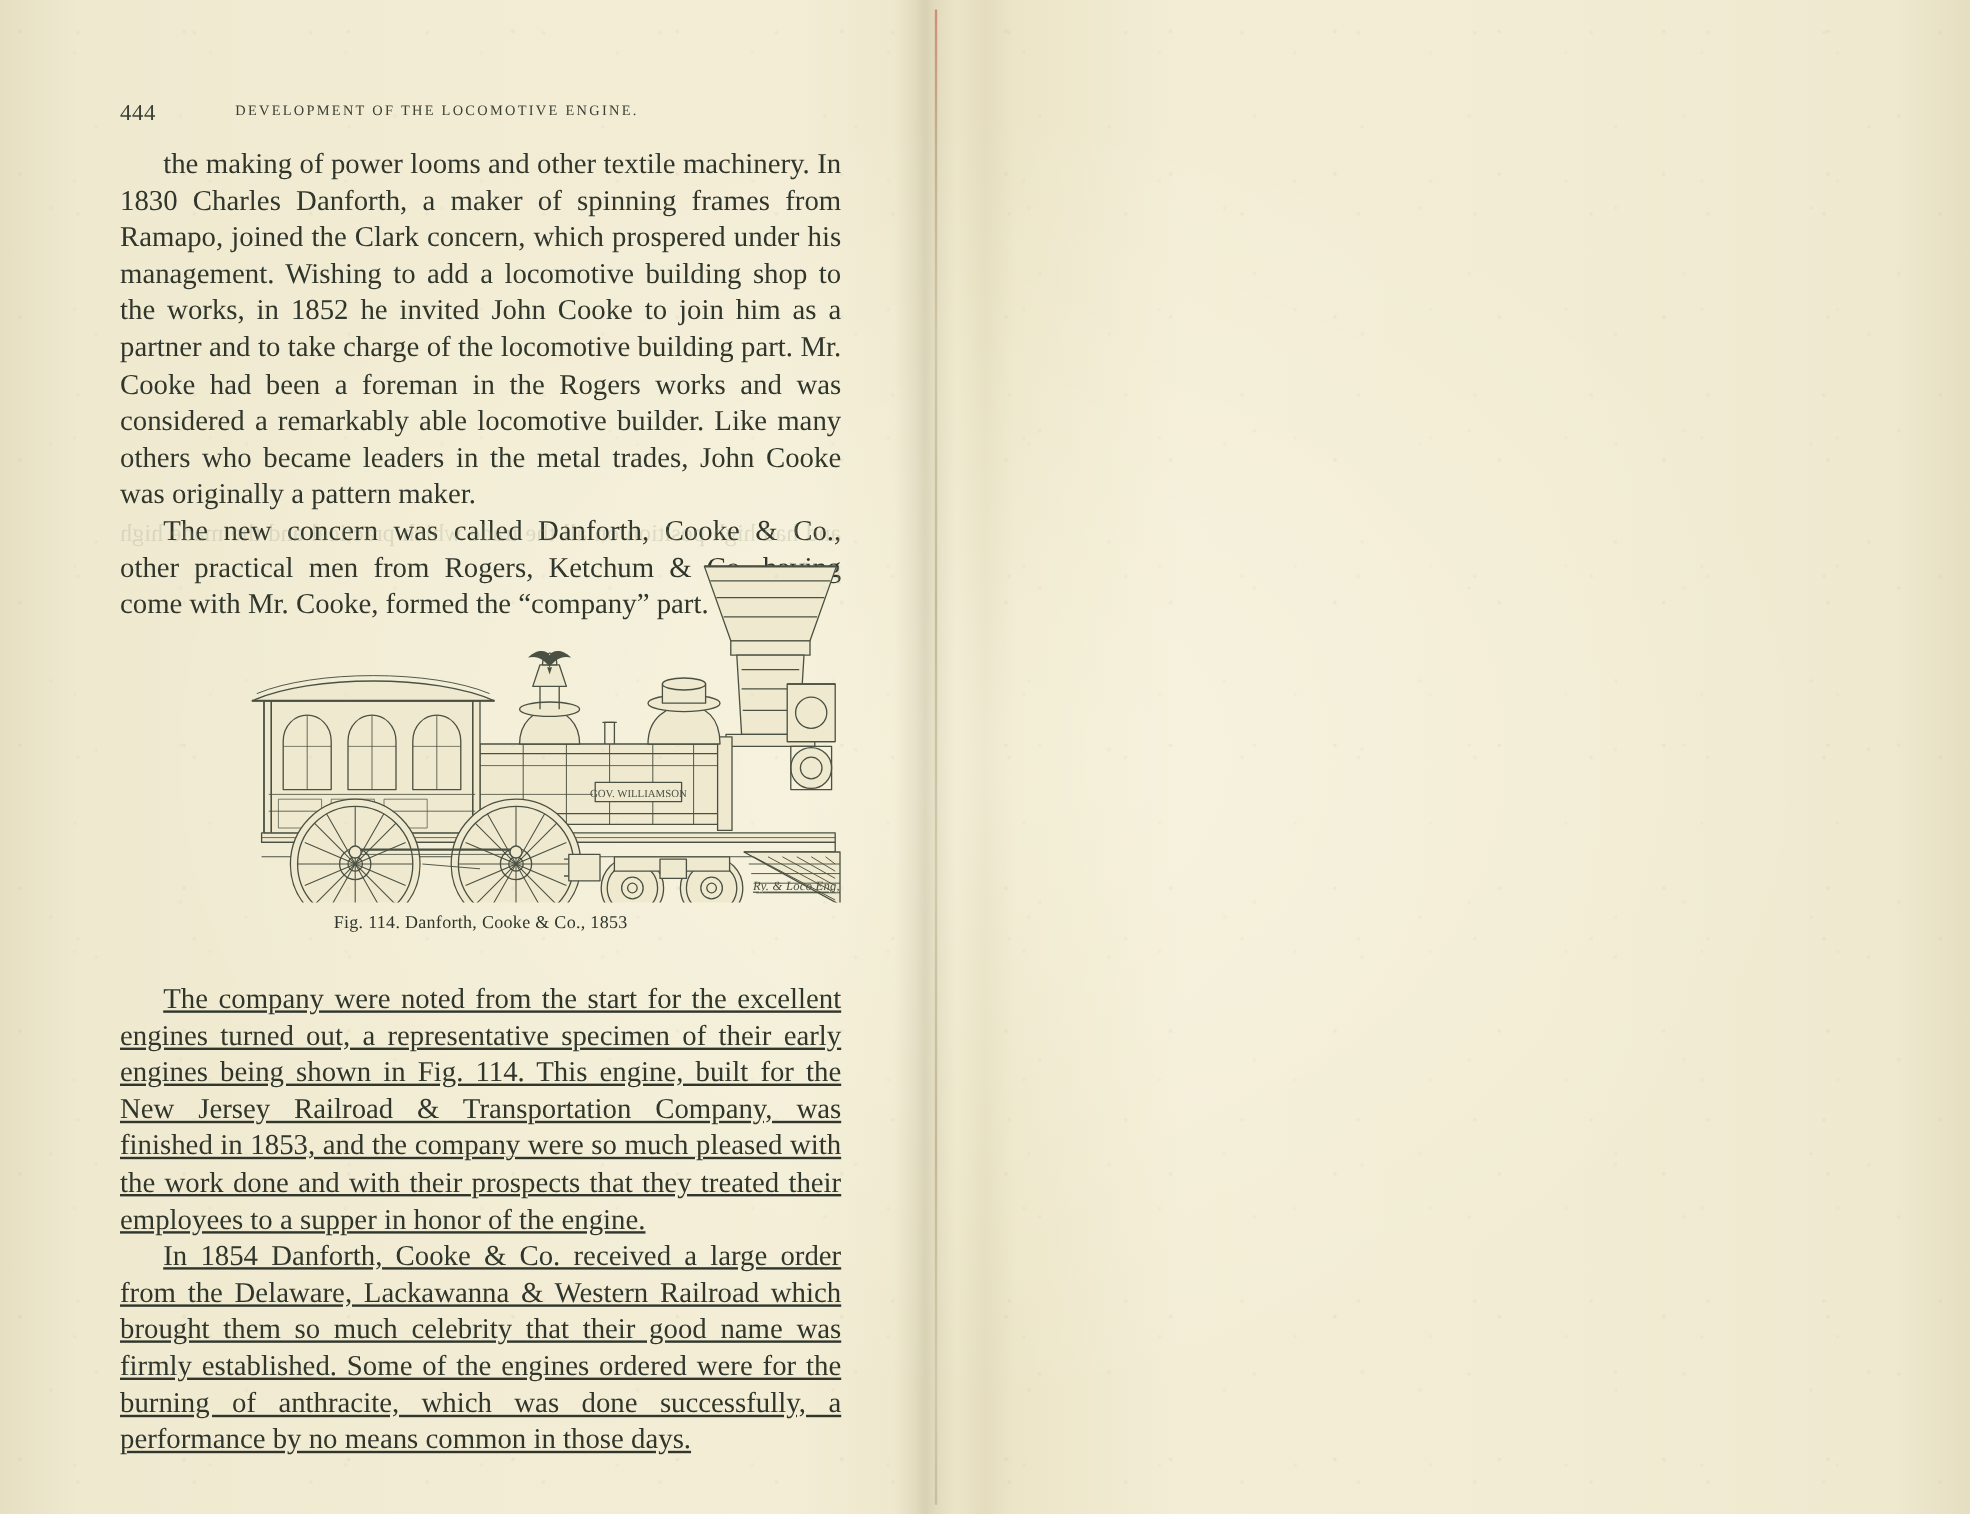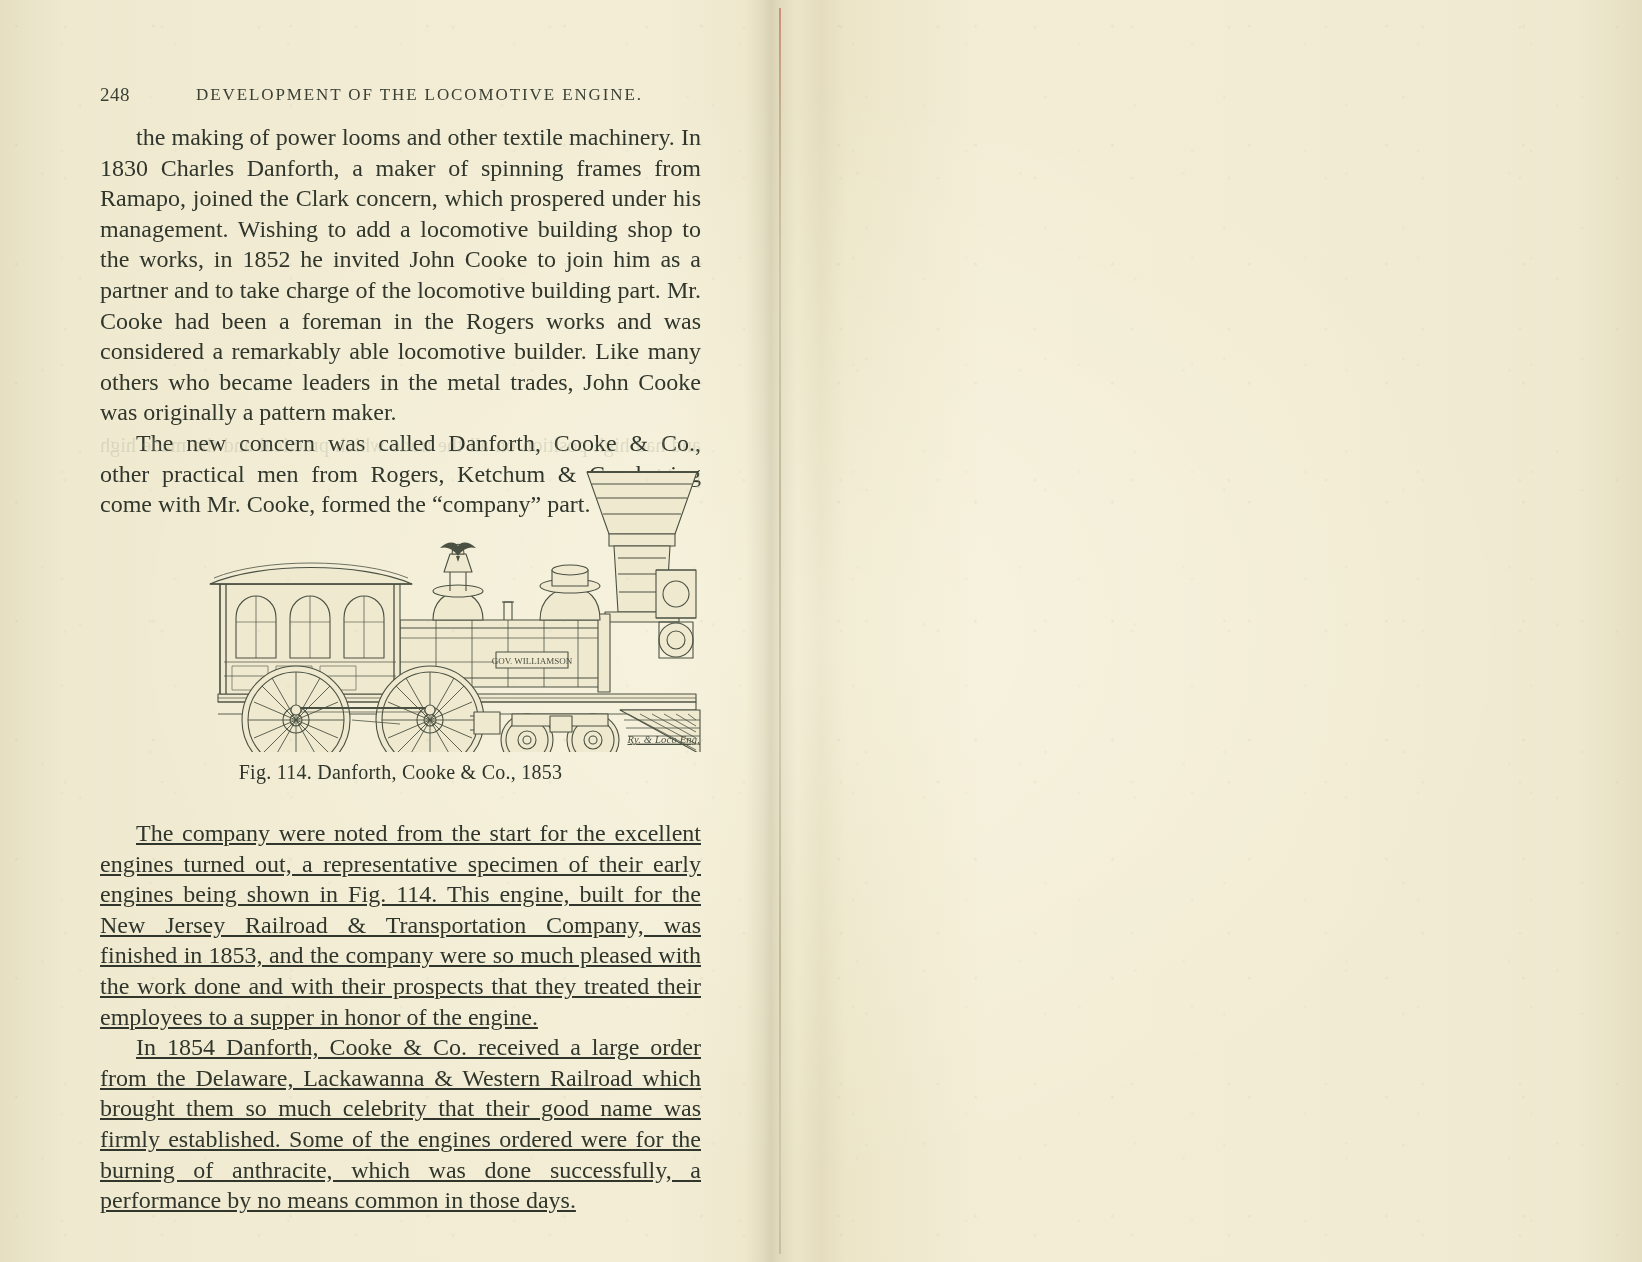--- a/index.html
+++ b/index.html
@@ -37,21 +37,21 @@
     background:linear-gradient(180deg,#b8543f 0%,#a98f6a 9%,#bdb391 22%,#a99c78 40%,#bfb596 58%,#a89b77 76%,#c2b998 92%,#b3a884 100%);
     opacity:.55;pointer-events:none;
   }
   
   .page-col{position:absolute;top:0;height:1262px;}
   #left-page{left:0;width:780px;}
   #right-page{left:790px;width:852px;}
 
   .runhead{
     position:absolute;top:85px;height:22px;
-    font-size:17px;letter-spacing:1.9px;color:#3a4034;
+    font-size:12px;letter-spacing:1.9px;color:#3a4034;
     font-variant:small-caps;white-space:nowrap;
   }
   .folio{font-size:19px;letter-spacing:0.5px;color:#3a4034;}
 
   #lh-folio{position:absolute;left:100px;top:84px;}
   #lh-title{left:196px;}
 
   .col{
     position:absolute;
     font-size:24px;line-height:30.6px;
@@ -65,42 +65,42 @@
   
   #figure{position:absolute;left:100px;top:462px;width:601px;height:336px;}
   #loco-wrap{position:absolute;left:0;top:0;width:601px;height:290px;text-align:center;}
   #loco-svg{display:block;width:601px;height:290px;}
   #credit{
     position:absolute;right:1px;top:272px;font-style:italic;
     font-size:10.5px;letter-spacing:.2px;color:#4a5040;white-space:nowrap;text-decoration:underline;
   }
   #fig-caption{
     position:absolute;left:0;top:299px;width:601px;text-align:center;
-    font-size:20px;letter-spacing:.25px;color:#2f352a;
+    font-size:15px;letter-spacing:.25px;color:#2f352a;
   }
 
   
   .bleed{
     position:absolute;pointer-events:none;
     color:#9aa089;opacity:.26;
     font-size:20.3px;line-height:30.6px;
     transform:scaleX(-1);
     text-align:justify;white-space:pre-wrap;
     font-family:"Liberation Serif","DejaVu Serif",serif;
   }
   #bleed-left{left:100px;top:430px;width:601px;}
 </style>
 </head>
 <body>
 
 <div id="page">
 
   <div class="page-col" id="left-page">
 
-    <div class="folio" id="lh-folio">248</div>
+    <div class="folio" id="lh-folio">444</div>
     <div class="runhead" id="lh-title" style="left:196px;">DEVELOPMENT OF THE LOCOMOTIVE ENGINE.</div>
 
     <div class="col" id="left-col">
       <p>the making of power looms and other textile machinery. In 1830 Charles Danforth, a maker of spinning frames from Ramapo, joined the Clark concern, which prospered under his management. Wishing to add a locomotive building shop to the works, in 1852 he invited John Cooke to join him as a partner and to take charge of the locomotive building part. Mr. Cooke had been a foreman in the Rogers works and was considered a remarkably able locomotive builder. Like many others who became leaders in the metal trades, John Cooke was originally a pattern maker.</p>
       <p>The new concern was called Danforth, Cooke &amp; Co., other practical men from Rogers, Ketchum &amp; Co. having come with Mr. Cooke, formed the “company” part.</p>
     </div>
 
     <div class="bleed" id="bleed-left">and had high position on all the trade which practical and the made high position</div>
 
     <div id="figure">

